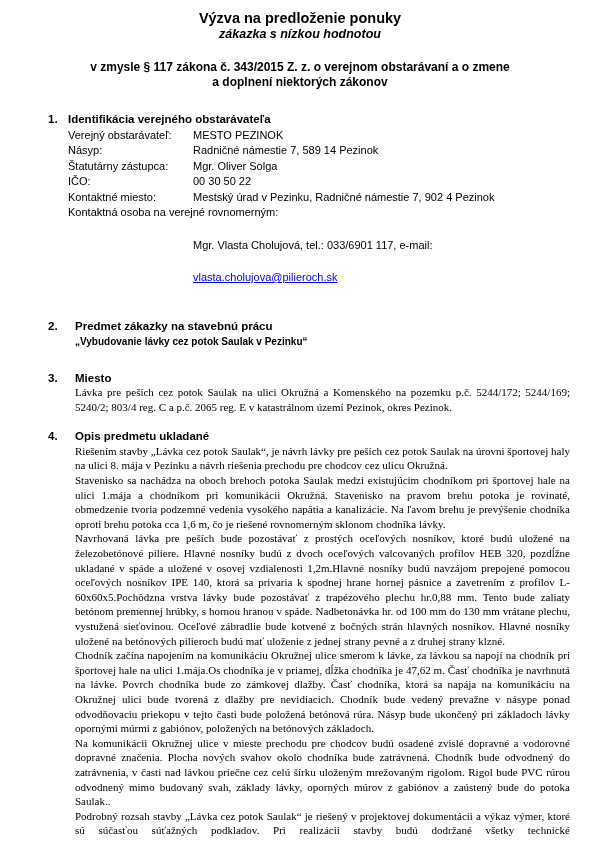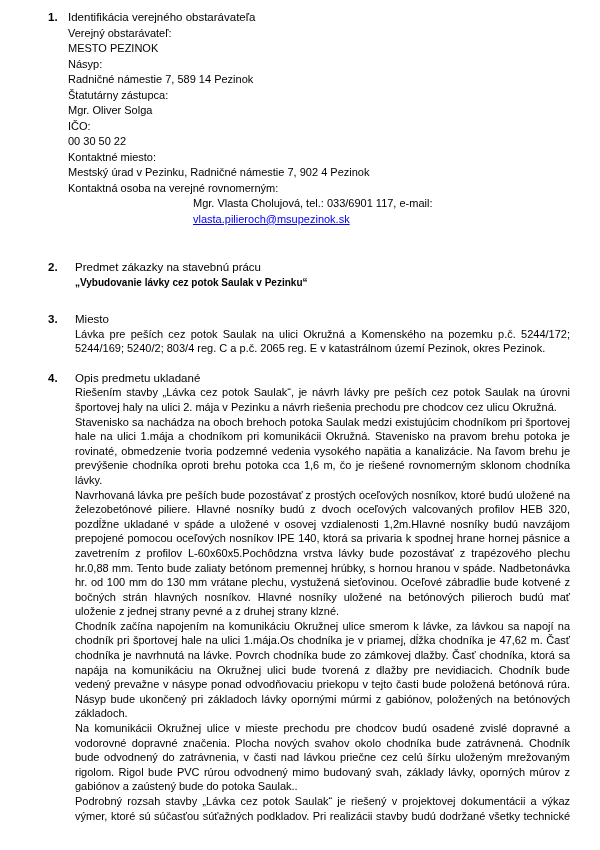--- a/index.html
+++ b/index.html
@@ -16,43 +16,51 @@
   }
   
   .doc-header { margin: 0 -30px 0 -48px; text-align: center; }
   .doc-title   { font-size: 14.5px; font-weight: bold; line-height: 17px; }
   .doc-subtitle{ font-size: 12.5px; font-weight: bold; font-style: italic; line-height: 14px; margin-bottom: 19px; }
   .legal { font-size: 12px; font-weight: bold; line-height: 14.5px; margin-bottom: 23px; }
   
   .section { display: flex; font-size: 11px; }
   .sec-num  { flex: none; width: 27px; font-weight: bold; font-size: 11.5px; }
   .sec-body { flex: 1 1 auto; min-width: 0; }
-  .sec-title{ font-weight: normal; font-size: 11.5px; }
+  .sec-title{ font-weight: bold; font-size: 11.5px; }
   
   .sec-1 { line-height: 15.5px; margin-bottom: 33px; }
   .sec-1 .sec-body { margin-left: -7px; }
-  .info-row  { display: flex; flex-direction: column; }
+  .info-row  { display: flex; }
   .info-label{ flex: none; width: 125px; }
   .info-value{ flex: 1 1 auto; }
-  .contact-indent { margin-left: 125px; }
+  .contact-indent { margin-left: 125px; margin-top: 17px; }
   .email-link { color: #0000ee; text-decoration: underline; }
   
   .sec-2 { line-height: 15px; margin-bottom: 22px; }
   .sec-2 .subject { font-weight: bold; font-size: 10px; }
   
   .sec-3 { line-height: 14.6px; margin-bottom: 15px; }
   .sec-4 { line-height: 14.6px; }
-  .just p { text-align: justify; }
+  .just p { text-align: justify; font-family: Liberation Serif, serif; }
   .just p.cut { text-align-last: justify; }
 </style>
 </head>
 <body>
 
 <div class="page">
 
+  <div class="doc-header">
+    <div class="doc-title">Výzva na predloženie ponuky</div>
+    <div class="doc-subtitle">zákazka s nízkou hodnotou</div>
+    <div class="legal">
+      <div>v zmysle § 117  zákona č. 343/2015 Z. z. o verejnom obstarávaní a o zmene</div>
+      <div>a doplnení niektorých zákonov</div>
+    </div>
+  </div>
 
   <div class="section sec-1">
     <div class="sec-num">1.</div>
     <div class="sec-body">
       <div class="sec-title">Identifikácia verejného obstarávateľa</div>
       <div class="info-row">
         <div class="info-label">Verejný obstarávateľ:</div>
         <div class="info-value">MESTO PEZINOK</div>
       </div>
       <div class="info-row">
@@ -67,21 +75,21 @@
         <div class="info-label">IČO:</div>
         <div class="info-value">00 30 50 22</div>
       </div>
       <div class="info-row">
         <div class="info-label">Kontaktné miesto:</div>
         <div class="info-value">Mestský úrad v Pezinku, Radničné námestie 7, 902 4 Pezinok</div>
       </div>
       <div>Kontaktná osoba na verejné rovnomerným:</div>
       <div class="contact-indent">Mgr. Vlasta Cholujová, tel.: 033/6901 117, e-mail:</div>
       <div class="contact-indent">
-        <a href="#" class="email-link">vlasta.pilieroch@msupezinok.sk</a>
+        <a href="#" class="email-link">vlasta.cholujova@pilieroch.sk</a>
       </div>
     </div>
   </div>
 
   <div class="section sec-2">
     <div class="sec-num">2.</div>
     <div class="sec-body">
       <div class="sec-title">Predmet zákazky na stavebnú prácu</div>
       <div class="subject">„Vybudovanie lávky cez potok Saulak v Pezinku“</div>
     </div>
@@ -92,21 +100,21 @@
     <div class="sec-body">
       <div class="sec-title">Miesto</div>
       <p>Lávka pre peších cez potok Saulak na ulici Okružná a Komenského na pozemku p.č. 5244/172; 5244/169; 5240/2; 803/4 reg. C a p.č. 2065 reg. E v katastrálnom území Pezinok, okres Pezinok.</p>
     </div>
   </div>
 
   <div class="section sec-4 just">
     <div class="sec-num">4.</div>
     <div class="sec-body">
       <div class="sec-title">Opis predmetu ukladané</div>
-      <p>Riešením stavby „Lávka cez potok Saulak“, je návrh lávky pre peších cez potok Saulak na úrovni športovej haly na ulici 2. mája v Pezinku a návrh riešenia prechodu pre chodcov cez ulicu Okružná.</p>
+      <p>Riešením stavby „Lávka cez potok Saulak“, je návrh lávky pre peších cez potok Saulak na úrovni športovej haly na ulici 8. mája v Pezinku a návrh riešenia prechodu pre chodcov cez ulicu Okružná.</p>
       <p>Stavenisko sa nachádza na oboch brehoch potoka Saulak medzi existujúcim chodníkom pri športovej hale na ulici 1.mája a chodníkom pri komunikácii Okružná. Stavenisko na pravom brehu potoka je rovinaté, obmedzenie tvoria podzemné vedenia vysokého napätia a kanalizácie. Na ľavom brehu je prevýšenie chodníka oproti brehu potoka cca 1,6 m, čo je riešené rovnomerným sklonom chodníka lávky.</p>
       <p>Navrhovaná lávka pre peších bude pozostávať z prostých oceľových nosníkov, ktoré budú uložené na železobetónové piliere. Hlavné nosníky budú z dvoch oceľových valcovaných profilov HEB 320, pozdĺžne ukladané v spáde a uložené v osovej vzdialenosti 1,2m.Hlavné nosníky budú navzájom prepojené pomocou oceľových nosníkov IPE 140, ktorá sa privaria k spodnej hrane hornej pásnice a zavetrením z profilov L-60x60x5.Pochôdzna vrstva lávky bude pozostávať z trapézového plechu hr.0,88 mm. Tento bude zaliaty betónom premennej hrúbky, s hornou hranou v spáde. Nadbetonávka hr. od 100 mm do 130 mm vrátane plechu, vystužená sieťovinou. Oceľové zábradlie bude kotvené z bočných strán hlavných nosníkov. Hlavné nosníky uložené na betónových pilieroch budú mať uloženie z jednej strany pevné a z druhej strany klzné.</p>
       <p>Chodník začína napojením na komunikáciu Okružnej ulice smerom k lávke, za lávkou sa napojí na chodník pri športovej hale na ulici 1.mája.Os chodníka je v priamej, dĺžka chodníka je 47,62 m. Časť chodníka je navrhnutá na lávke. Povrch chodníka bude zo zámkovej dlažby. Časť chodníka, ktorá sa napája na komunikáciu na Okružnej ulici bude tvorená z dlažby pre nevidiacich. Chodník bude vedený prevažne v násype ponad odvodňovaciu priekopu v tejto časti bude položená betónová rúra. Násyp bude ukončený pri základoch lávky opornými múrmi z gabiónov, položených na betónových základoch.</p>
       <p>Na komunikácii Okružnej ulice v mieste prechodu pre chodcov budú osadené zvislé dopravné a vodorovné dopravné značenia. Plocha nových svahov okolo chodníka bude zatrávnená. Chodník bude odvodnený do zatrávnenia, v časti nad lávkou priečne cez celú šírku uloženým mrežovaným rigolom. Rigol bude PVC rúrou odvodnený mimo budovaný svah, základy lávky, oporných múrov z gabiónov a zaústený bude do potoka Saulak..</p>
       <p class="cut">Podrobný rozsah stavby „Lávka cez potok Saulak“ je riešený v projektovej dokumentácii a výkaz výmer, ktoré sú súčasťou súťažných podkladov. Pri realizácii stavby budú dodržané všetky technické</p>
     </div>
   </div>
 
 </div>
 

